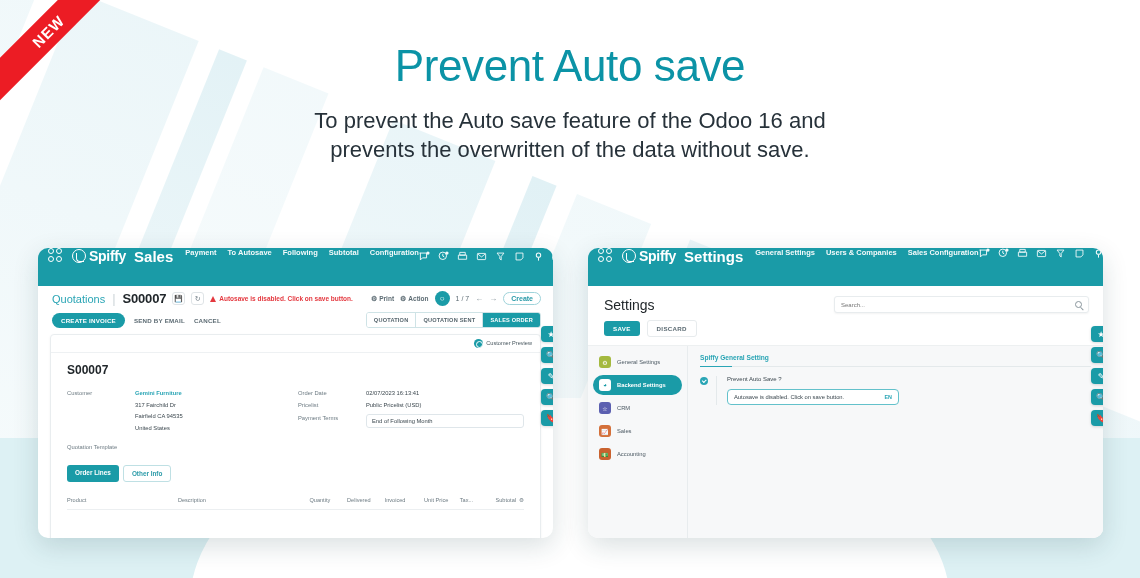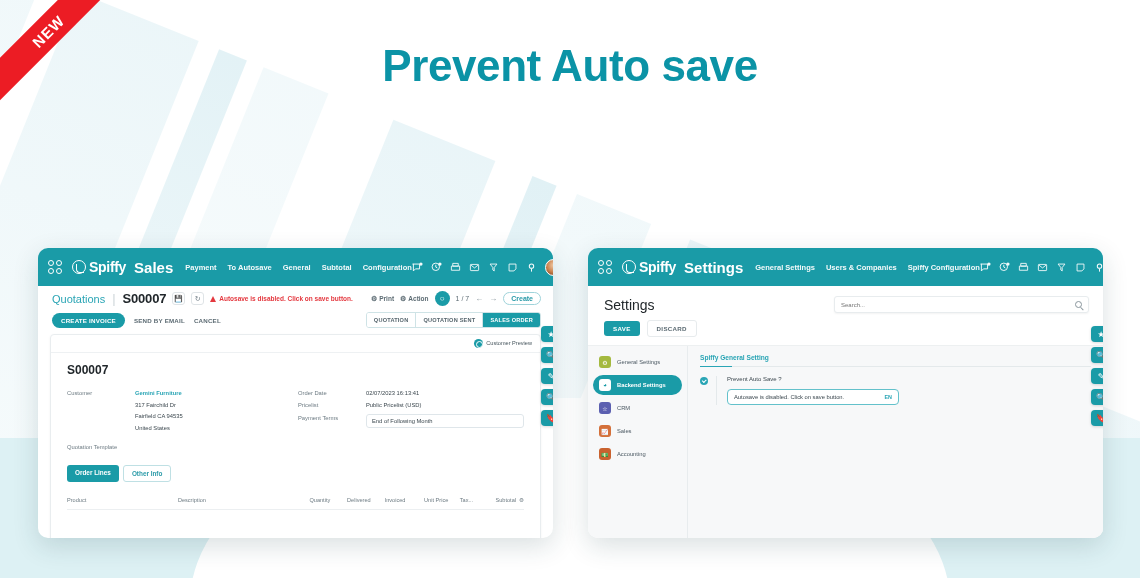--- a/index.html
+++ b/index.html
@@ -24,31 +24,31 @@
 
   
   .ribbon-wrap { position: absolute; left: 0; top: 0; width: 120px; height: 120px; overflow: hidden; z-index: 30; }
   .ribbon { position: absolute; left: -42px; top: 16px; width: 180px; height: 30px;
     background: #ec1c24; transform: rotate(-45deg);
     display: flex; align-items: center; justify-content: center;
     color: #fff; font-size: 15px; font-weight: bold; letter-spacing: 1px; }
 
   
   .headline { position: absolute; top: 42px; left: 0; right: 0; text-align: center; z-index: 5; }
-  .headline h1 { color: #0b93a6; font-size: 44px; font-weight: bold; letter-spacing: -0.4px; line-height: 1.1; }
+  .headline h1 { color: #0b93a6; font-size: 44px; font-weight: normal; letter-spacing: -0.4px; line-height: 1.1; }
   .headline p { margin-top: 16px; color: #27323a; font-size: 22px; line-height: 1.32; font-weight: 400; }
 
   
   .window { position: absolute; background: #fff; border-radius: 10px;
     box-shadow: 0 8px 26px rgba(26,60,70,0.16); overflow: hidden; z-index: 10; }
   .win-left  { left: 38px;  top: 248px; width: 515px; height: 290px; }
   .win-right { left: 588px; top: 248px; width: 515px; height: 290px; }
 
   
-  .navbar { height: 38px; background: #1a9ba7; display: flex; align-items: center;
+  .navbar { height: 38px; background: #1a9ba7; display: flex; align-items: flex-start;
     padding: 0 10px; color: #fff; }
   .nav-grid { display: grid; grid-template-columns: 6px 6px; grid-template-rows: 6px 6px;
     gap: 2px; margin-right: 10px; }
   .nav-grid i { display: block; width: 6px; height: 6px; border: 1.2px solid #fff; border-radius: 50%; }
   .brand { display: flex; align-items: center; gap: 3px; margin-right: 8px; }
   .brand-mark { width: 14px; height: 14px; border: 1.4px solid #fff; border-radius: 50%;
     position: relative; }
   .brand-mark::after { content: ""; position: absolute; left: 3px; top: 2.5px; width: 7px; height: 8px;
     border-left: 1.4px solid #fff; border-bottom: 1.4px solid #fff; border-radius: 0 0 0 4px; }
   .brand-text { font-size: 14px; font-weight: bold; letter-spacing: -0.3px; }
@@ -196,42 +196,43 @@
   <div class="bg-arch"></div>
 </div>
 
 <div class="ribbon-wrap">
   <div class="ribbon">NEW</div>
 </div>
 
 <div class="headline">
   <h1>Prevent Auto save</h1>
   <p>
-    <br>
+    <span>To prevent the Auto save feature of the Odoo 16 and</span><br>
+    <span>prevents the overwritten of the data without save.</span>
   </p>
 </div>
 
 <div class="window win-left">
 
   <div class="navbar">
     <div class="nav-grid">
         <i></i>
         <i></i>
         <i></i>
         <i></i>
       </div>
     <div class="brand">
       <span class="brand-mark"></span>
       <span class="brand-text">Spiffy</span>
     </div>
     <div class="app-name">Sales</div>
     <div class="nav-menu">
       <span>Payment</span>
       <span>To Autosave</span>
-      <span>General</span>
+      <span>Following</span>
       <span>Subtotal</span>
       <span>Configuration</span>
     </div>
     <div class="nav-right">
       <svg class="nav-ico" viewBox="0 0 16 16">
           <path d="M1 3h10v7H5l-3 3V3z" fill="none" stroke="#fff" stroke-width="1.4"></path>
           <circle cx="13" cy="3" r="2.4" fill="#fff"></circle>
         </svg>
       <svg class="nav-ico" viewBox="0 0 16 16">
           <circle cx="7" cy="7" r="5.4" fill="none" stroke="#fff" stroke-width="1.4"></circle>
@@ -387,21 +388,21 @@
         <i></i>
       </div>
     <div class="brand">
       <span class="brand-mark"></span>
       <span class="brand-text">Spiffy</span>
     </div>
     <div class="app-name">Settings</div>
     <div class="nav-menu">
       <span>General Settings</span>
       <span>Users &amp; Companies</span>
-      <span>Spiffy Configuration</span>
+      <span>Sales Configuration</span>
     </div>
     <div class="nav-right">
       <svg class="nav-ico" viewBox="0 0 16 16">
           <path d="M1 3h10v7H5l-3 3V3z" fill="none" stroke="#fff" stroke-width="1.4"></path>
           <circle cx="13" cy="3" r="2.4" fill="#fff"></circle>
         </svg>
       <svg class="nav-ico" viewBox="0 0 16 16">
           <circle cx="7" cy="7" r="5.4" fill="none" stroke="#fff" stroke-width="1.4"></circle>
           <path d="M7 4v3.4l2.2 1.3" stroke="#fff" stroke-width="1.4" fill="none"></path>
           <circle cx="13" cy="3" r="2.4" fill="#fff"></circle>

